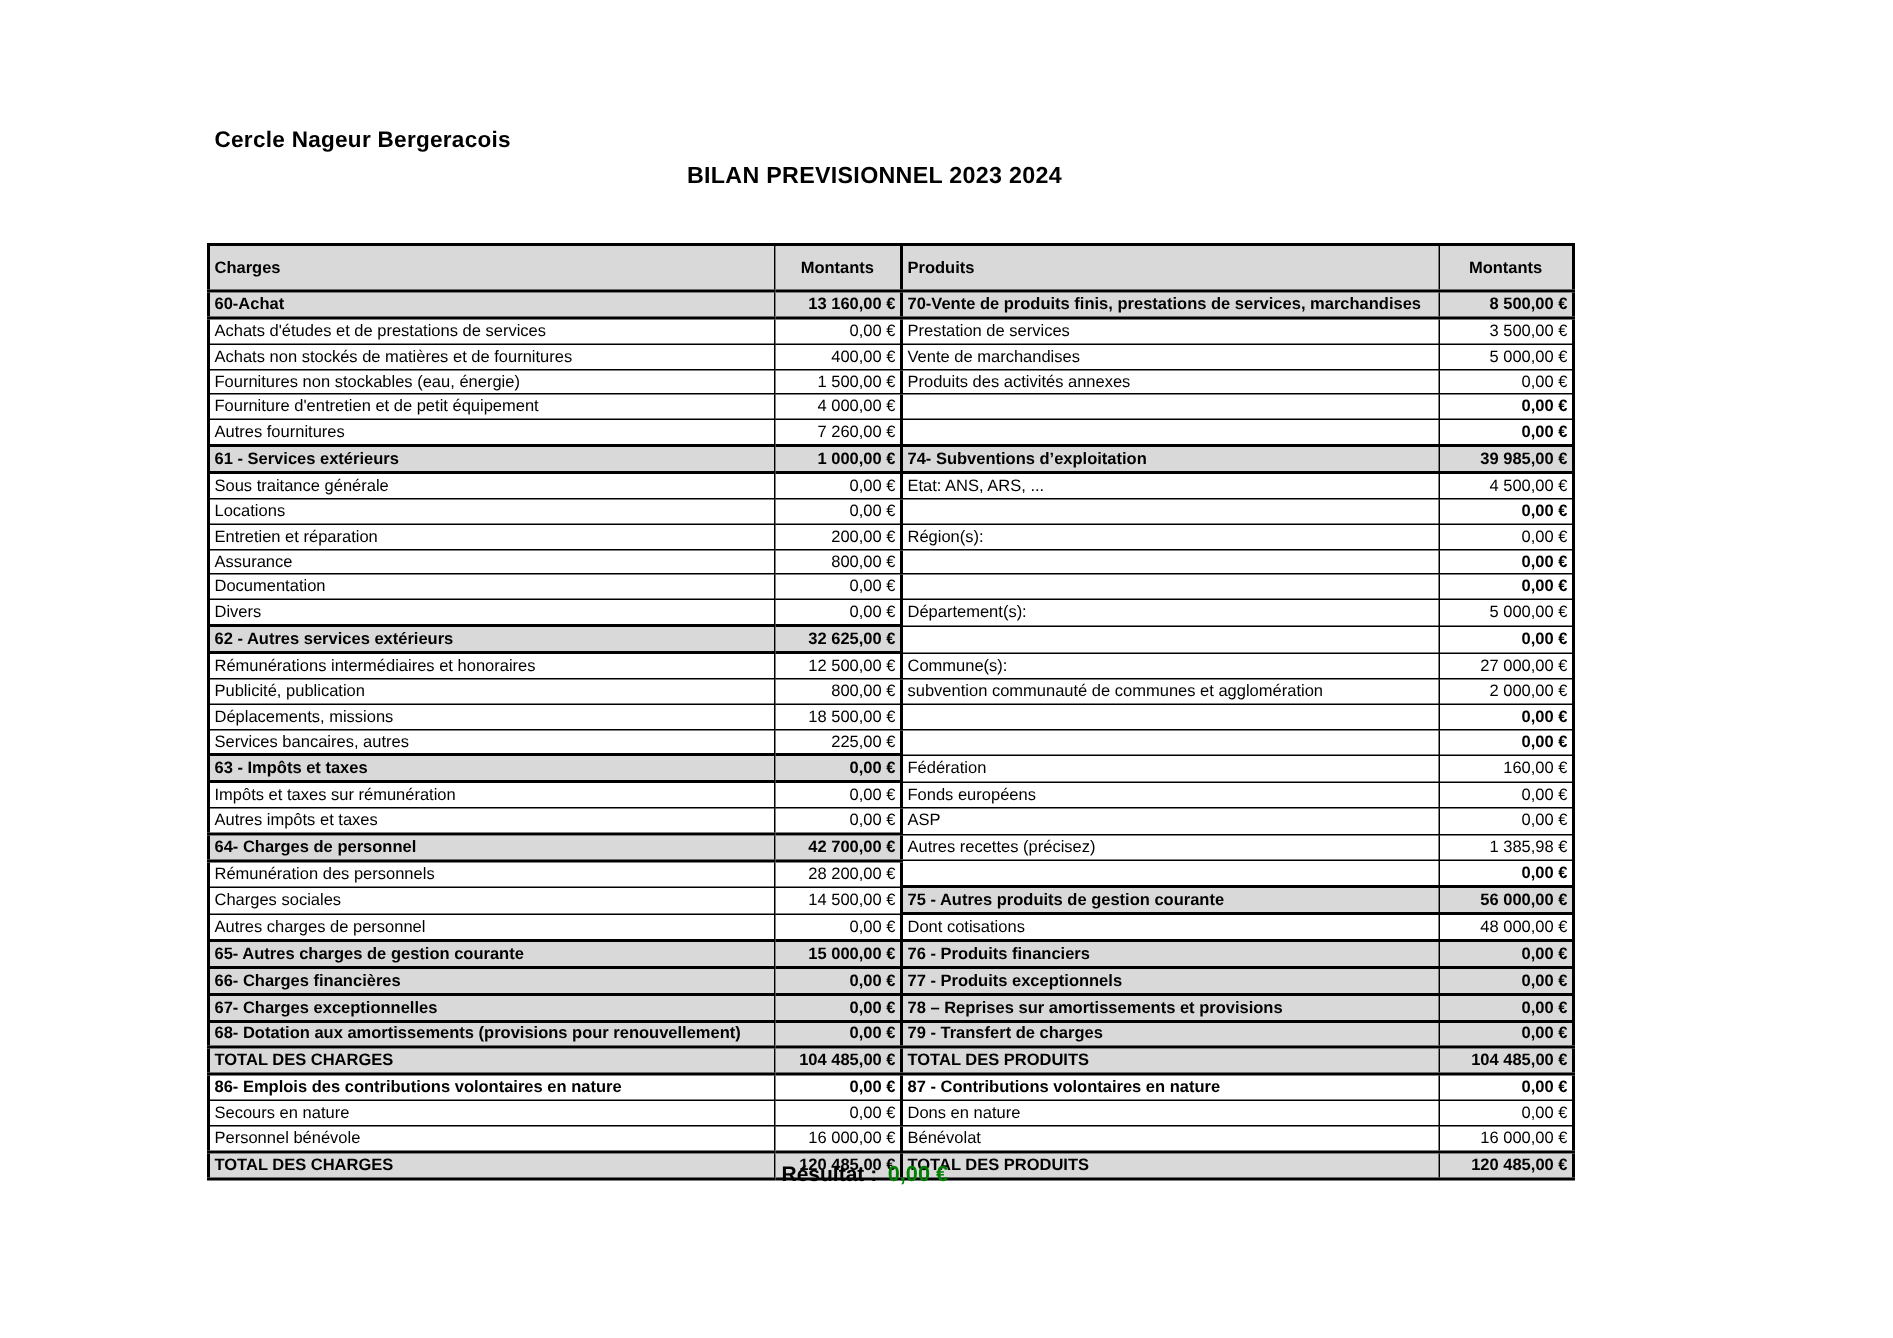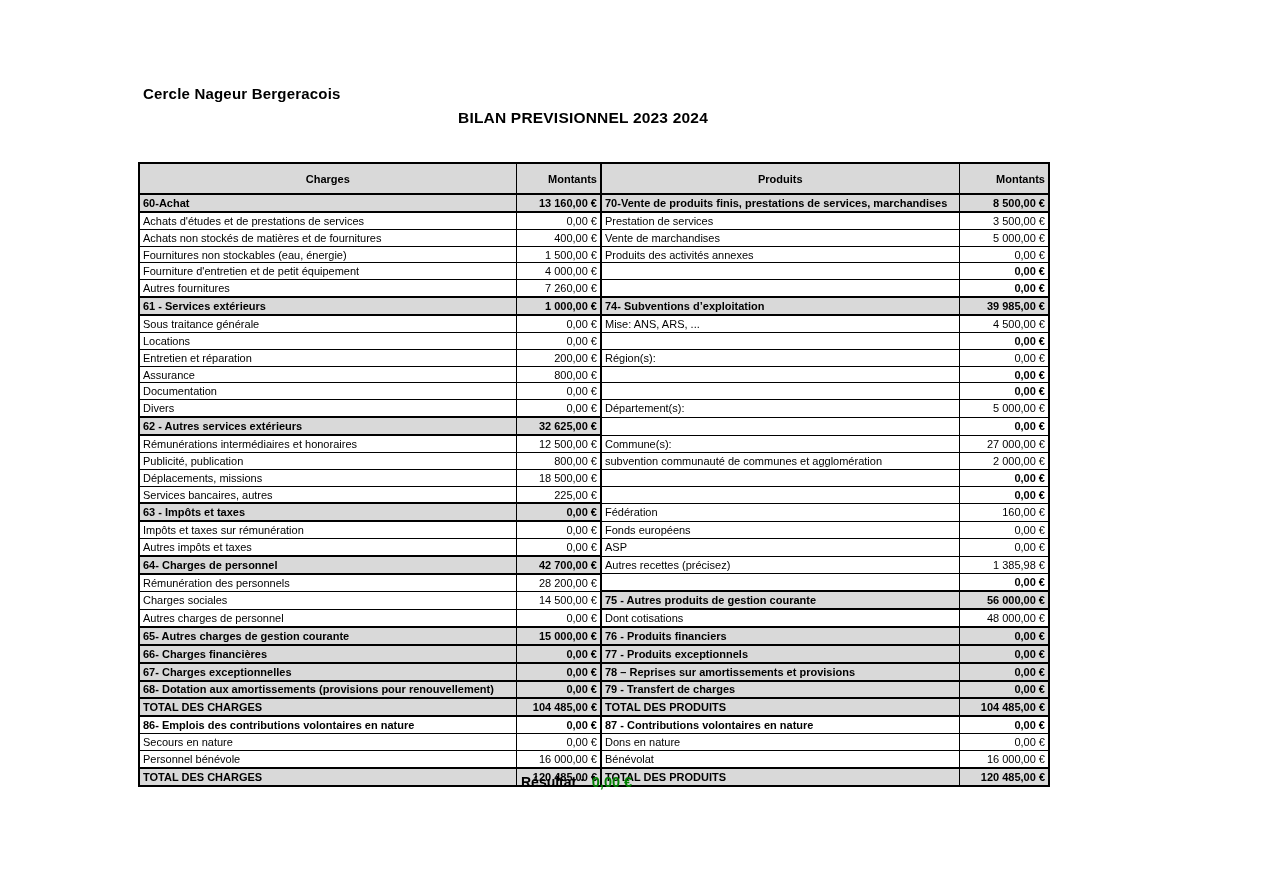--- a/index.html
+++ b/index.html
@@ -34,23 +34,23 @@
     white-space: nowrap;
     height: 15.86px;
     line-height: 14px;
     vertical-align: middle;
   }
   .bilan thead th {
     height: 29px;
     background: var(--section-bg, #d9d9d9);
     border-bottom: 2px solid #000;
     font-weight: bold;
-    text-align: center;
-  }
-  .bilan thead th.amount { text-align: right; margin-top: 12px; }
+    text-align: left;
+  }
+  .bilan thead th.amount { text-align: center; margin-top: 12px; }
   .bilan td.amount { text-align: right; }
   .bilan td.label  { text-align: left; }
   .bilan td.right-label { border-left: 2px solid #000; }
   .bilan thead th.right-label { border-left: 2px solid #000; }
   .bilan td.s-section {
     background: var(--section-bg, #d9d9d9);
     font-weight: bold;
     border-top: 2px solid #000;
     border-bottom: 2px solid #000;
     margin-top: 47px;
@@ -124,21 +124,21 @@
       </tr>
       <tr>
         <td class="label  s-section">61 - Services extérieurs</td>
         <td class="amount s-section">1 000,00 €</td>
         <td class="label right-label s-section">74- Subventions d’exploitation</td>
         <td class="amount s-section">39 985,00 €</td>
       </tr>
       <tr>
         <td class="label  s-item">Sous traitance générale</td>
         <td class="amount s-item">0,00 €</td>
-        <td class="label right-label s-item">Mise: ANS, ARS, ...</td>
+        <td class="label right-label s-item">Etat: ANS, ARS, ...</td>
         <td class="amount s-item">4 500,00 €</td>
       </tr>
       <tr>
         <td class="label  s-item">Locations</td>
         <td class="amount s-item">0,00 €</td>
         <td class="label right-label s-boldamt"></td>
         <td class="amount s-boldamt">0,00 €</td>
       </tr>
       <tr>
         <td class="label  s-item">Entretien et réparation</td>

